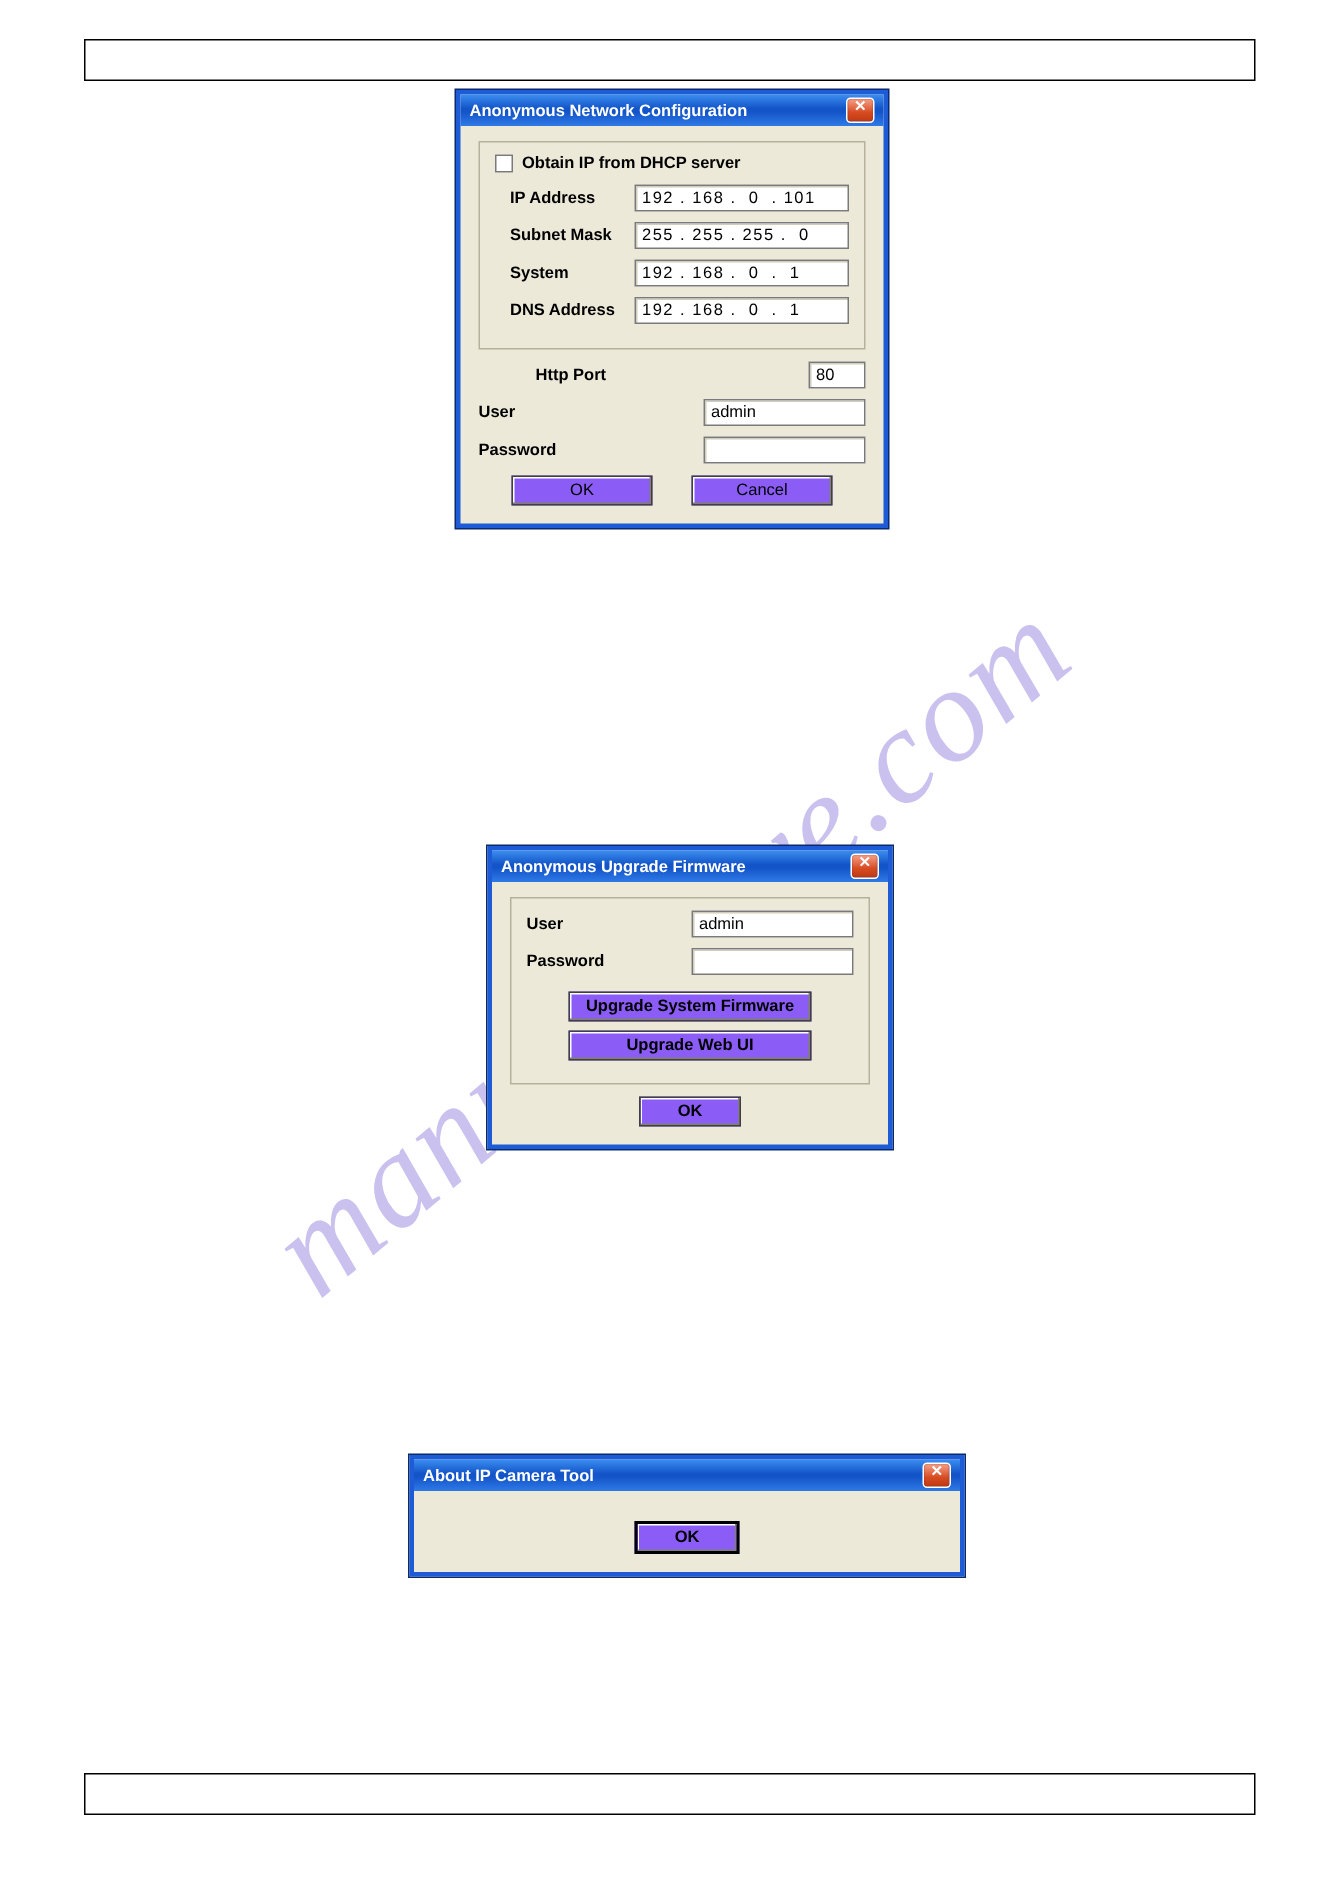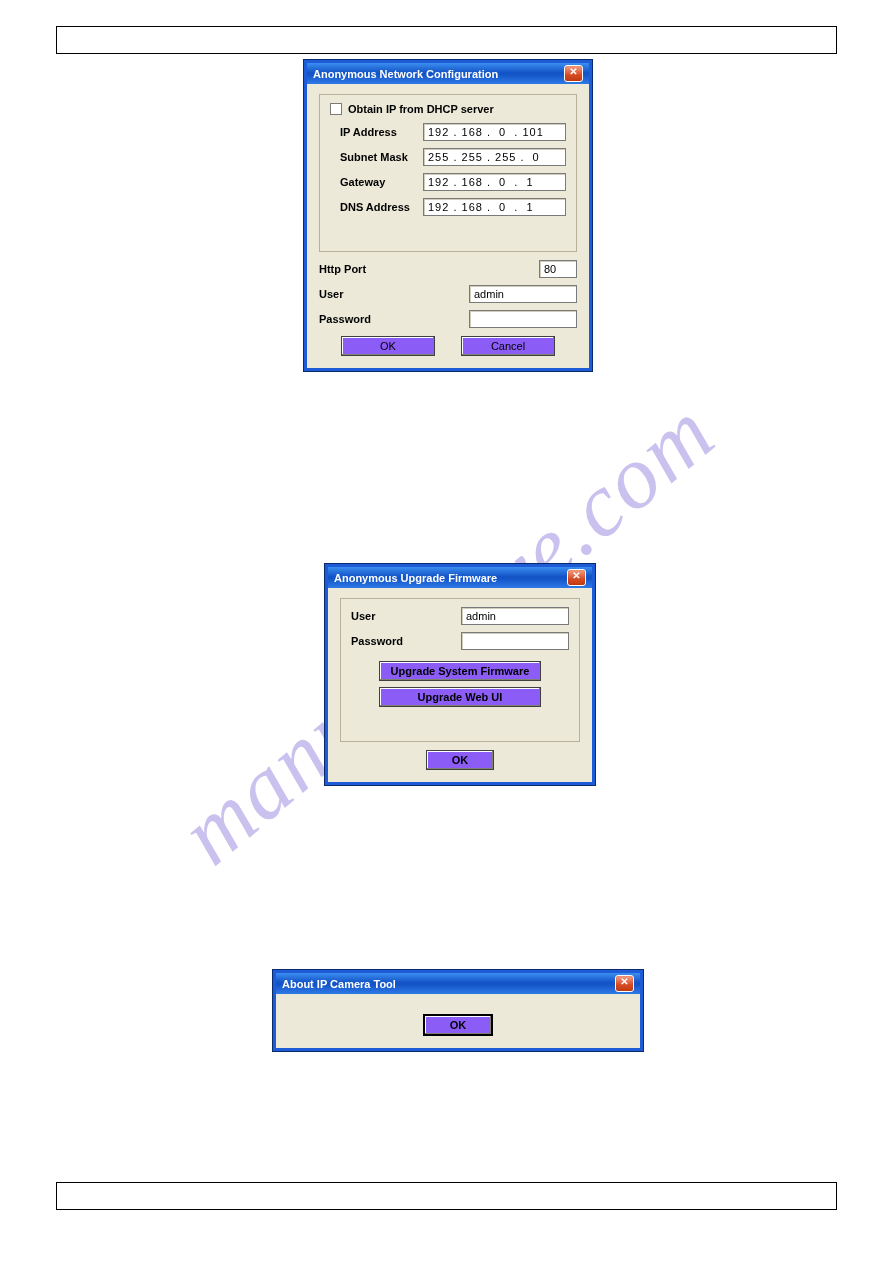--- a/index.html
+++ b/index.html
@@ -78,21 +78,21 @@
     cursor: pointer;
   }
   .dlg-body {
     padding: 10px 12px 12px 12px;
     font-size: 11px;
     color: #000;
   }
 
   .groupbox {
     border: 1px solid #b5b19a;
-    padding: 8px 10px 28px 10px;
+    padding: 8px 10px 9px 10px;
     margin-bottom: 8px;
     position: relative;
   }
   .checkbox-row {
     display: flex;
     align-items: center;
     gap: 6px;
     margin-bottom: 8px;
     font-weight: bold;
   }
@@ -183,32 +183,32 @@
         <div style="padding-left:10px;">
           <div class="form-row">
             <label>IP Address</label>
             <input class="ip-input" value="192 . 168 .  0  . 101" style="">
           </div>
           <div class="form-row">
             <label>Subnet Mask</label>
             <input class="ip-input" value="255 . 255 . 255 .  0" style="">
           </div>
           <div class="form-row">
-            <label>Gateway</label>
+            <label>System</label>
             <input class="ip-input" value="192 . 168 .  0  .  1" style="">
           </div>
           <div class="form-row">
             <label>DNS Address</label>
             <input class="ip-input" value="192 . 168 .  0  .  1" style="">
           </div>
         </div>
       </div>
 
       <div class="form-row">
-        <label style="font-weight:bold;">Http Port</label>
+        <label style="font-weight:bold;margin-left:38px;">Http Port</label>
         <input class="short-input" value="80" style="">
       </div>
       <div class="form-row">
         <label style="font-weight:bold;">User</label>
         <input class="text-input" value="admin" style="">
       </div>
       <div class="form-row">
         <label style="font-weight:bold;">Password</label>
         <input class="text-input" type="password" value="" style="">
       </div>

